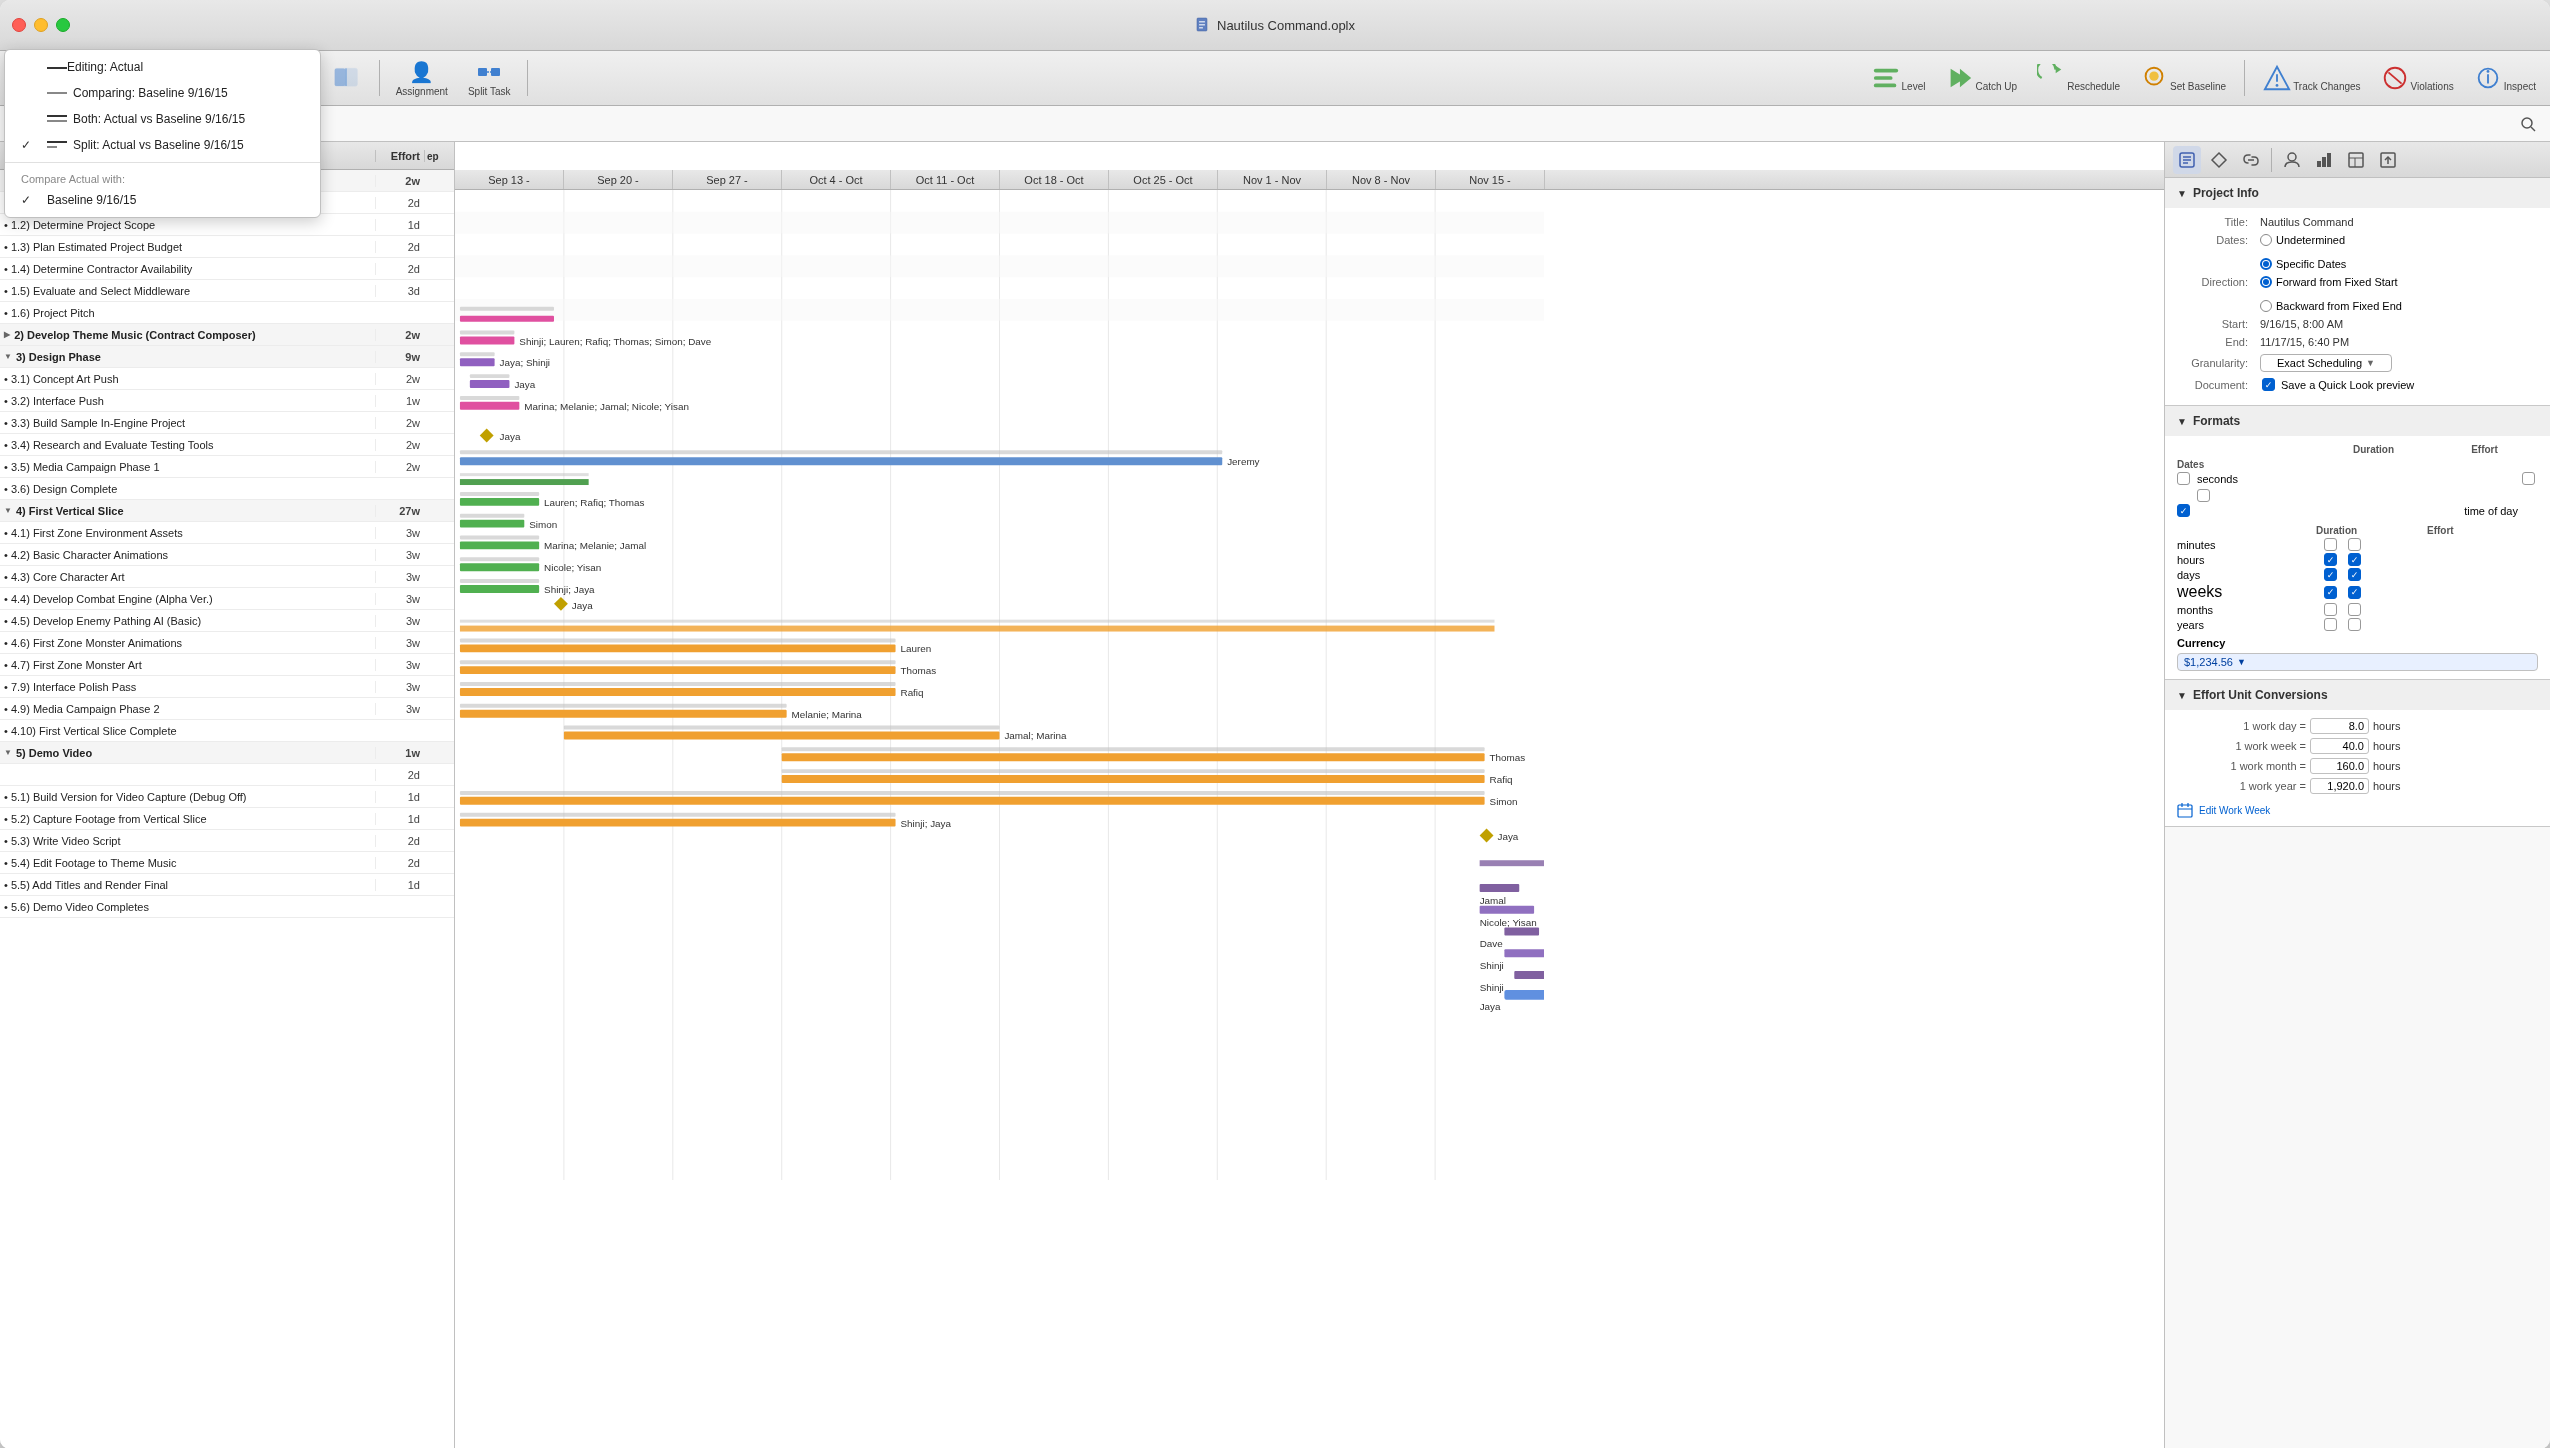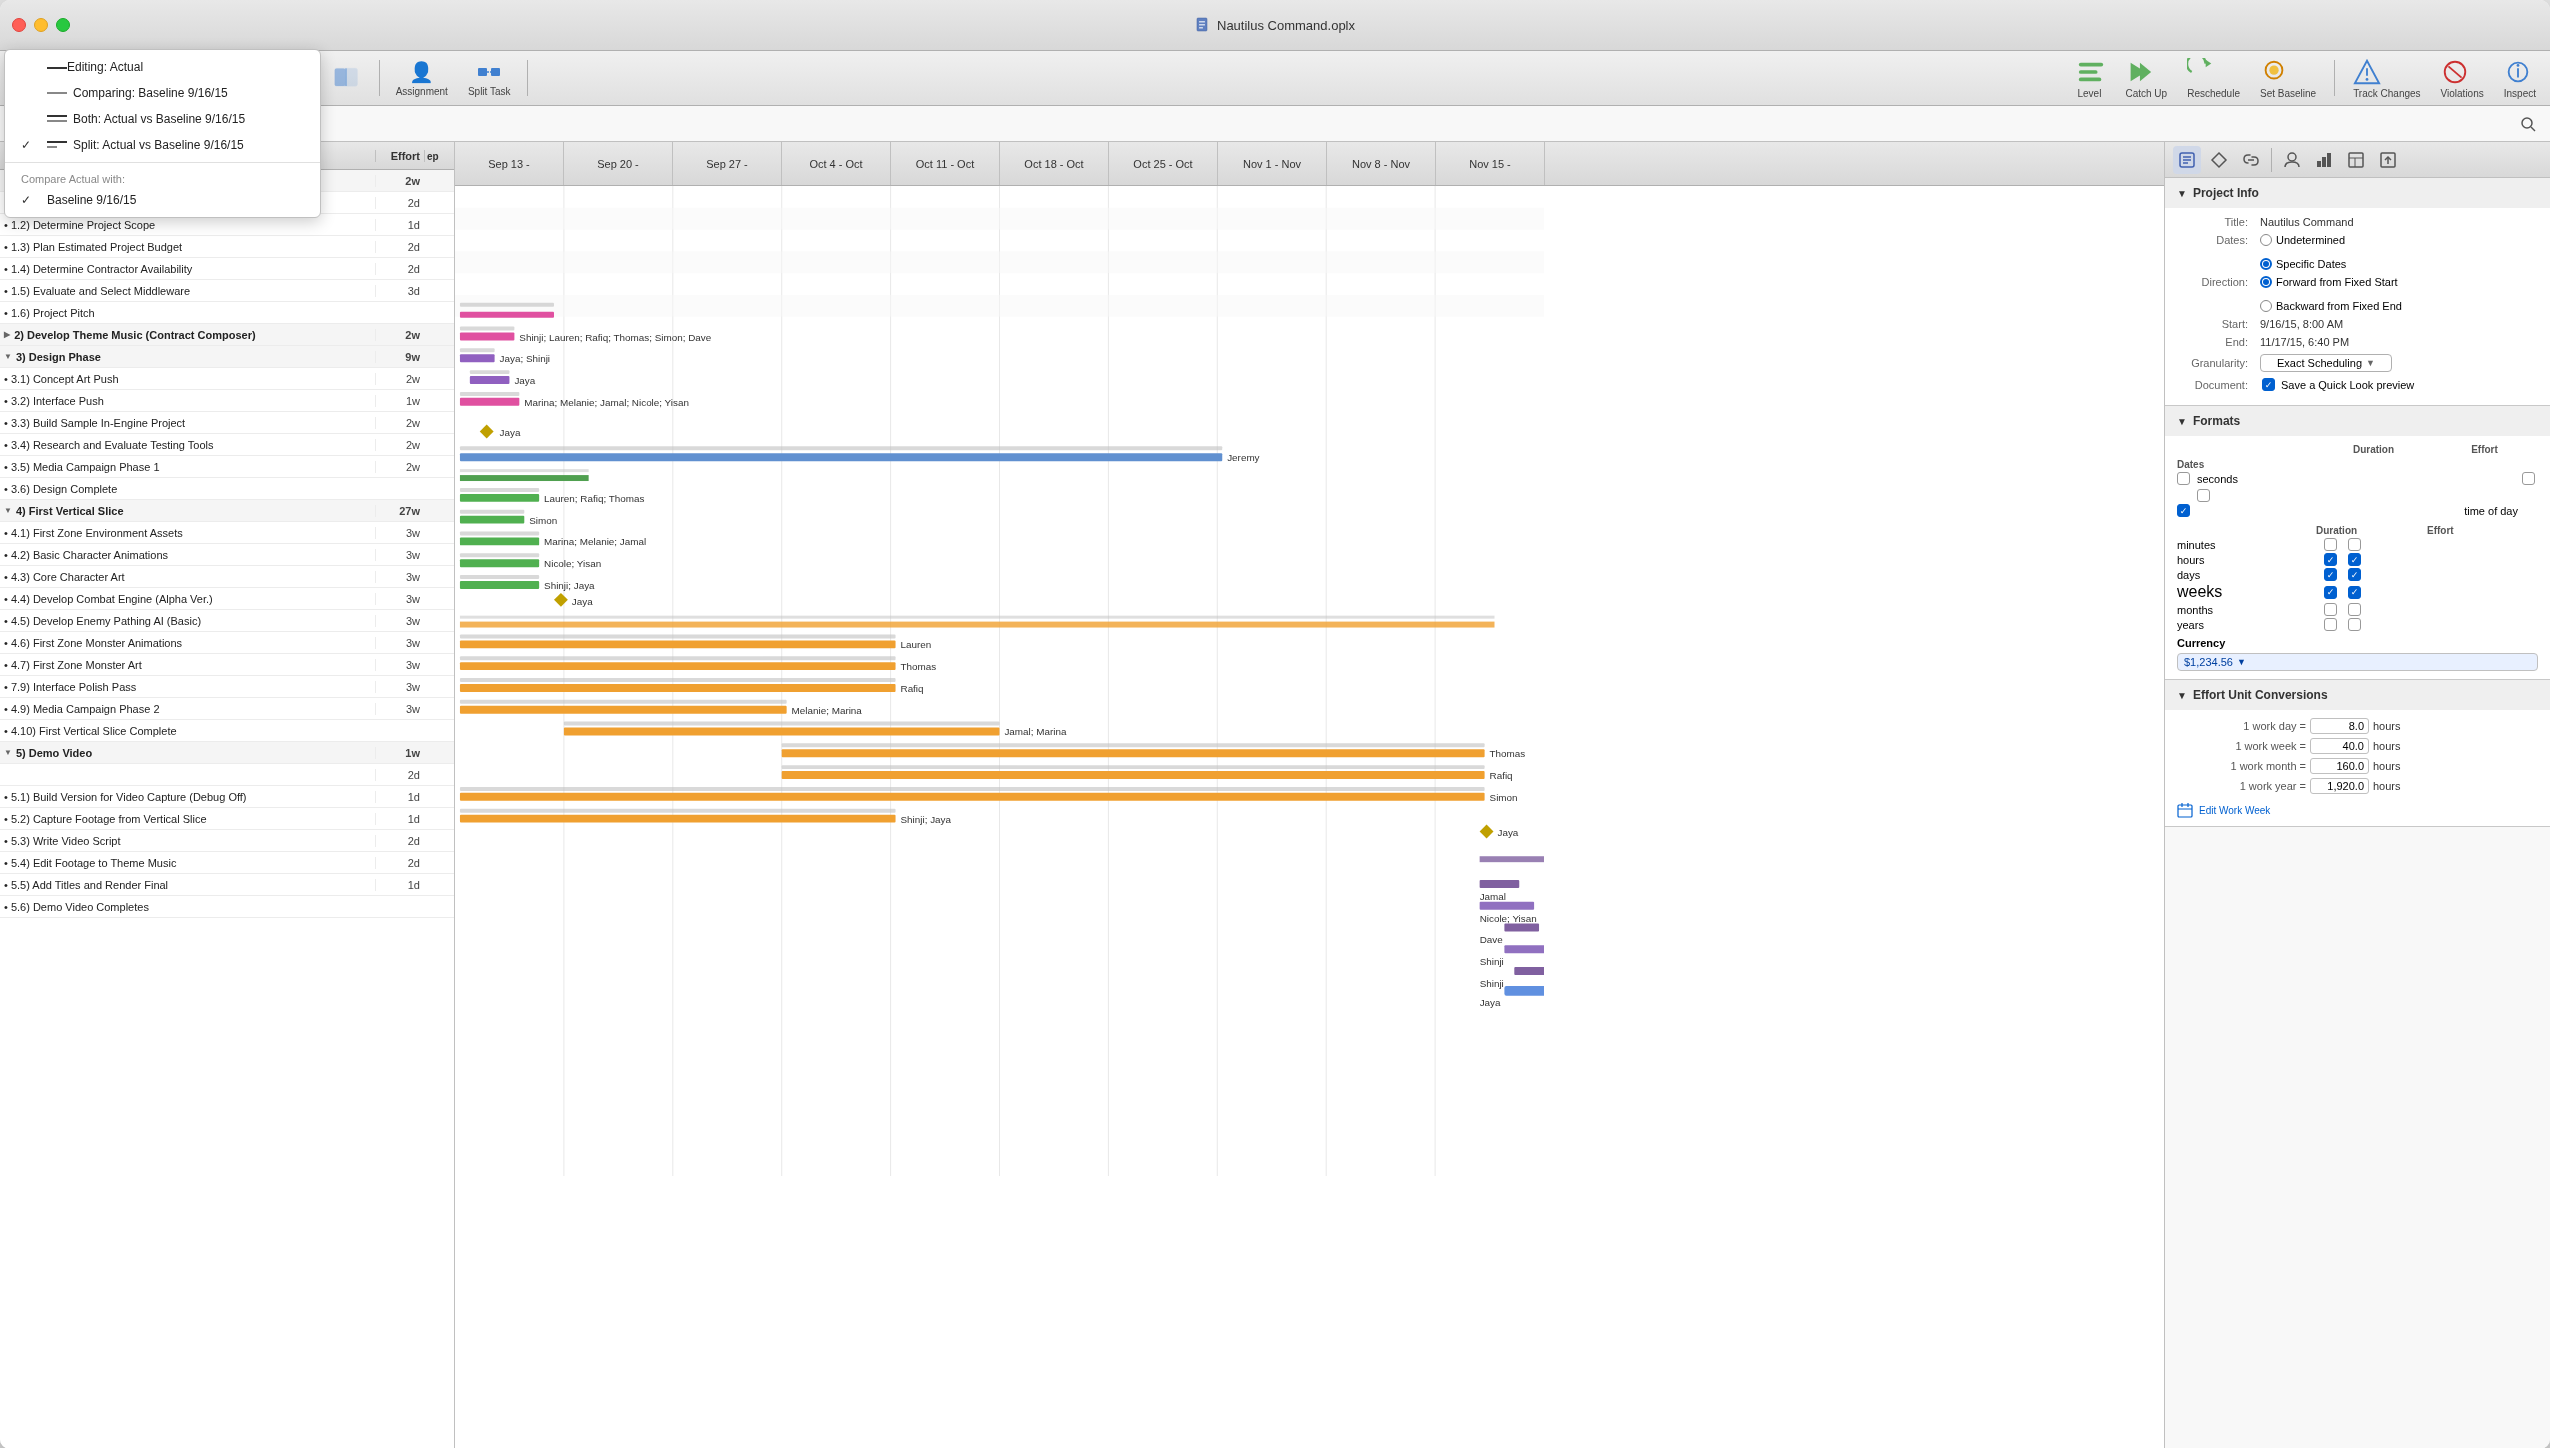--- a/index.html
+++ b/index.html
@@ -26,21 +26,21 @@
     
     
     .dropdown-menu { position: absolute; top: 51px; left: 0; background: white; border: 1px solid #c0c0c0; border-radius: 6px; box-shadow: 0 4px 16px rgba(0,0,0,0.2); z-index: 1000; min-width: 317px; padding: 4px 0; }
     .menu-item { padding: 6px 16px; display: flex; align-items: center; gap: 10px; cursor: pointer; font-size: 12px; color: #222; }
     .menu-item .check { width: 16px; display: flex; align-items: center; }
     .menu-divider { height: 1px; background: #e0e0e0; margin: 4px 0; }
     .menu-section { padding: 6px 16px 2px 16px; font-size: 11px; color: #888; }
 
     
     .right-toolbar { display: flex; align-items: center; gap: 8px; margin-left: auto; }
-    .rt-btn { display: flex; flex-direction: column; align-items: flex-start; font-size: 10px; color: #444; gap: 2px; cursor: pointer; padding: 4px 6px; border-radius: 4px; }
+    .rt-btn { display: flex; flex-direction: row; align-items: flex-end; font-size: 10px; color: #444; gap: 2px; cursor: pointer; padding: 4px 6px; border-radius: 4px; }
     .rt-btn .icon { width: 28px; height: 28px; display: flex; align-items: center; justify-content: center; }
 
     
     .secondary-toolbar { height: 36px; background: #f8f8f8; border-bottom: 1px solid #c0c0c0; display: flex; align-items: center; padding: 0 8px; gap: 4px; }
     
     
     .main-area { flex: 1; display: flex; overflow: hidden; }
     
     
     .task-list { width: 455px; min-width: 455px; background: white; border-right: 1px solid #c0c0c0; display: flex; flex-direction: column; overflow: hidden; }
@@ -53,21 +53,21 @@
     .task-row { height: 22px; display: flex; align-items: center; border-bottom: 1px solid #ececec; }
     .task-row.phase-row { background: #f5f5f5; font-weight: 600; }
     .task-name { flex: 1; padding: 0 4px; white-space: nowrap; overflow: hidden; text-overflow: ellipsis; font-size: 11px; color: #222; display: flex; align-items: center; gap: 2px; }
     .task-effort { width: 49px; padding: 0 4px; text-align: right; font-size: 11px; color: #444; border-left: 1px solid #ececec; }
     .task-dep { width: 30px; border-left: 1px solid #ececec; }
     .indent2 { }
     .triangle { font-size: 8px; color: #666; margin-right: 2px; cursor: pointer; }
     
     
     .gantt-area { flex: 1; display: flex; flex-direction: column; overflow: hidden; background: white; }
-    .gantt-header { height: 44px; background: linear-gradient(to bottom, #e8e8e8, #d8d8d8); border-bottom: 1px solid #b0b0b0; display: flex; align-items: center; overflow: hidden; }
+    .gantt-header { height: 20px; background: linear-gradient(to bottom, #e8e8e8, #d8d8d8); border-bottom: 1px solid #b0b0b0; display: flex; align-items: center; overflow: hidden; margin-top: 28px; }
     .gantt-col { min-width: 109px; height: 100%; display: flex; align-items: center; justify-content: center; font-size: 11px; font-weight: 500; color: #333; border-right: 1px solid #c0c0c0; white-space: nowrap; }
     .gantt-body { flex: 1; overflow: auto; position: relative; }
 
     
     .right-panel { width: 386px; min-width: 386px; background: #f8f8f8; border-left: 1px solid #c0c0c0; display: flex; flex-direction: column; overflow-y: auto; }
     
     .panel-toolbar { height: 36px; background: linear-gradient(to bottom, #e8e8e8, #d8d8d8); display: flex; align-items: center; padding: 0 8px; gap: 4px; border-bottom: 1px solid #c0c0c0; }
     .panel-icon-btn { width: 28px; height: 28px; display: flex; align-items: center; justify-content: center; border-radius: 4px; cursor: pointer; color: #555; font-size: 14px; }
     .panel-icon-btn.active { background: #d0d8e8; }
     .panel-separator { width: 1px; height: 24px; background: #b0b0b0; margin: 0 2px; }

